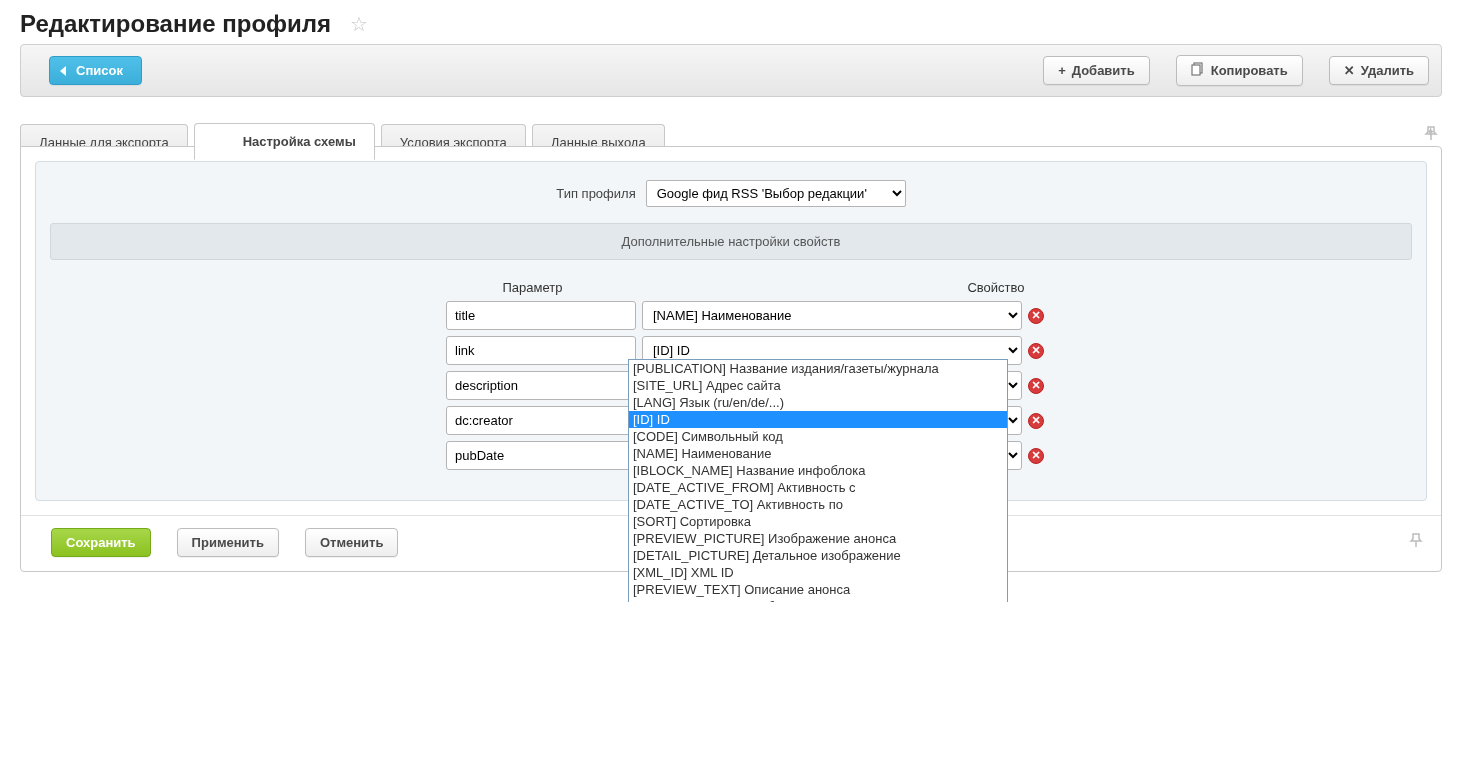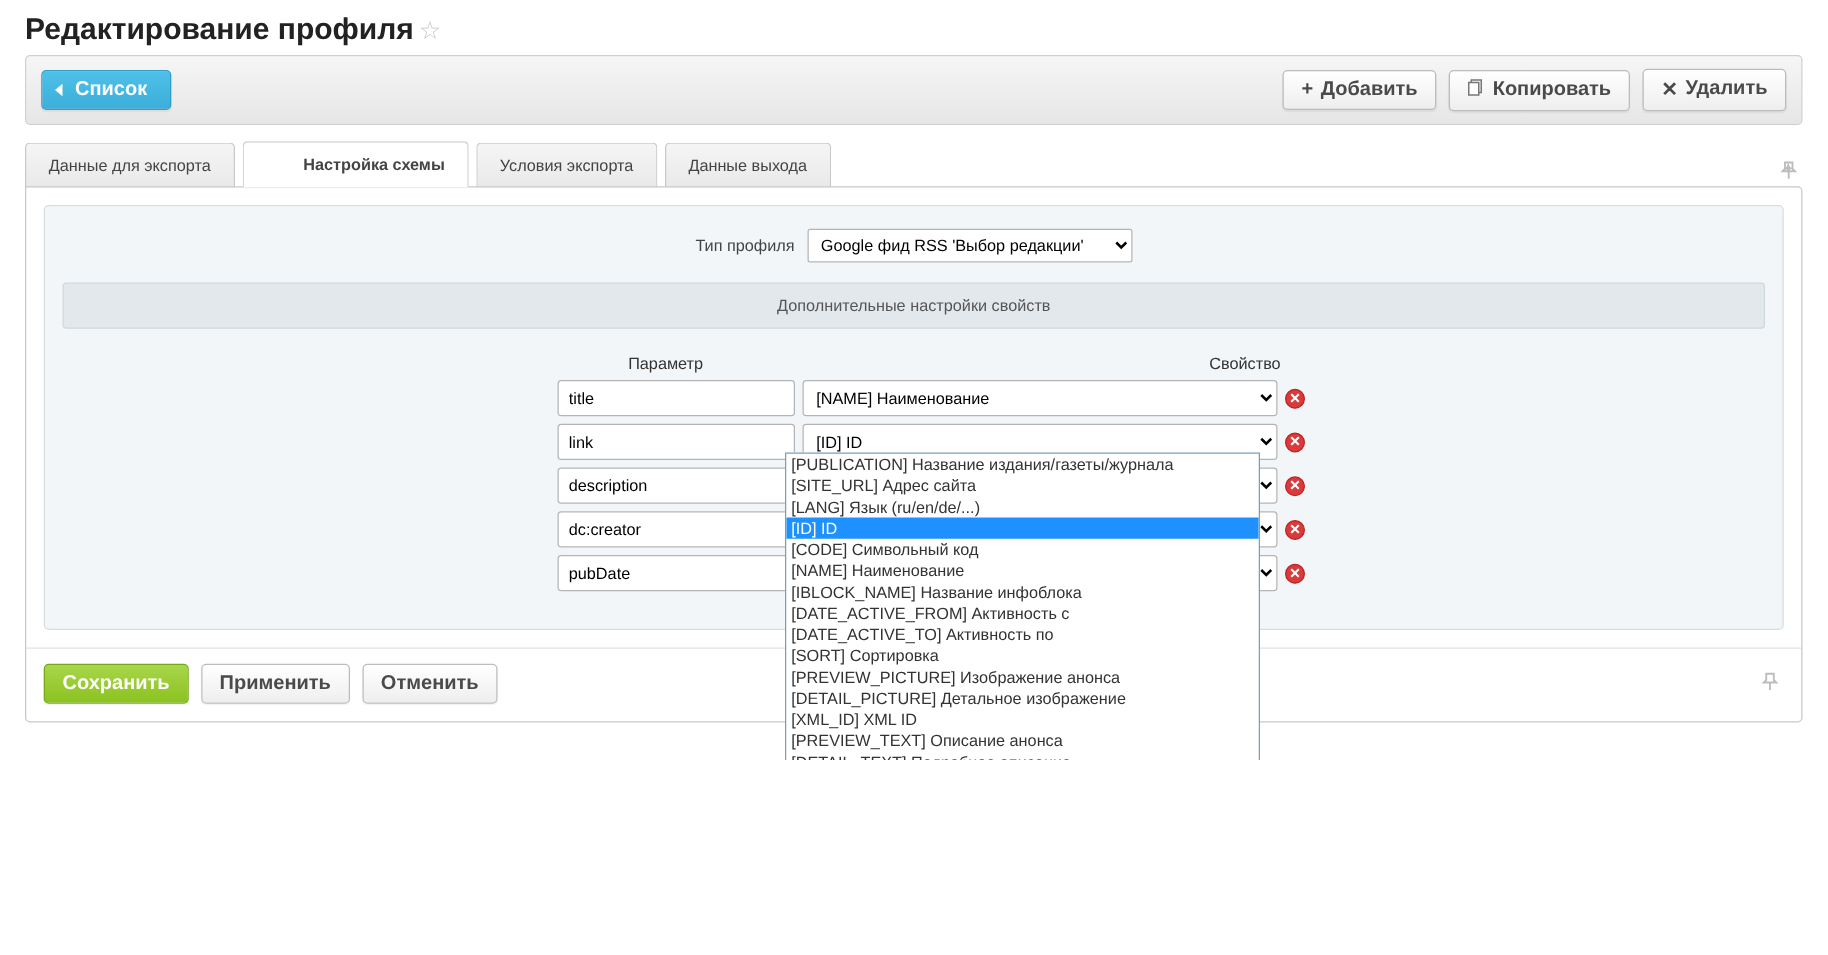--- a/index.html
+++ b/index.html
@@ -7,21 +7,21 @@
     margin: 0;
     font-family: "Helvetica Neue", Helvetica, Arial, sans-serif;
     font-size: 13px;
     color: #333;
     background: #fff;
   }
   .page { padding: 10px 20px 30px 20px; }
   .title-row {
     display: flex;
     align-items: center;
-    gap: 4px;
+    gap: 19px;
     margin-bottom: 6px;
   }
   .page-title {
     font-size: 24px;
     font-weight: bold;
     color: #222;
     margin: 0;
   }
   .star-icon {
     font-size: 20px;
@@ -34,30 +34,32 @@
     justify-content: space-between;
     background: linear-gradient(#f6f6f6, #e6e6e6);
     border: 1px solid #cfcfcf;
     border-radius: 4px;
     padding: 10px 12px;
     margin-bottom: 12px;
   }
   .toolbar-left, .toolbar-right { display: flex; align-items: center; gap: 10px; }
   .btn {
     display: inline-flex;
+    align-items: center;
     gap: 6px;
     border: 1px solid #bcbcbc;
     border-radius: 4px;
     padding: 6px 14px;
     background: linear-gradient(#ffffff, #eeeeee);
     cursor: pointer;
-    font-size: 16px;
+    font-size: 13px;
     font-weight: bold;
     color: #4a4a4a;
     box-shadow: 0 1px 1px rgba(0,0,0,0.06);
+    margin-left: 16px;
   }
   .btn-list {
     position: relative;
     background: linear-gradient(#4fc0e8, #3bafda);
     border: 1px solid #2e9dc9;
     color: #fff;
     font-weight: bold;
     padding: 6px 18px 6px 26px;
   }
   .btn-list::before {
@@ -77,21 +79,21 @@
   }
   .tab {
     border: 1px solid #c8c8c8;
     border-bottom: none;
     border-radius: 4px 4px 0 0;
     padding: 10px 18px;
     background: linear-gradient(#f5f5f5, #e9e9e9);
     color: #444;
     cursor: pointer;
     position: relative;
-    top: 1px;
+    top: 14px;
   }
   .tab.active {
     background: #fff;
     font-weight: bold;
     border-bottom: 1px solid #fff;
     z-index: 3;
     padding-left: 48px;
   }
   .pin-icon { color: #bdbdbd; font-size: 18px; margin-left: auto; margin-right: 4px; cursor:pointer; }
   .panel {

